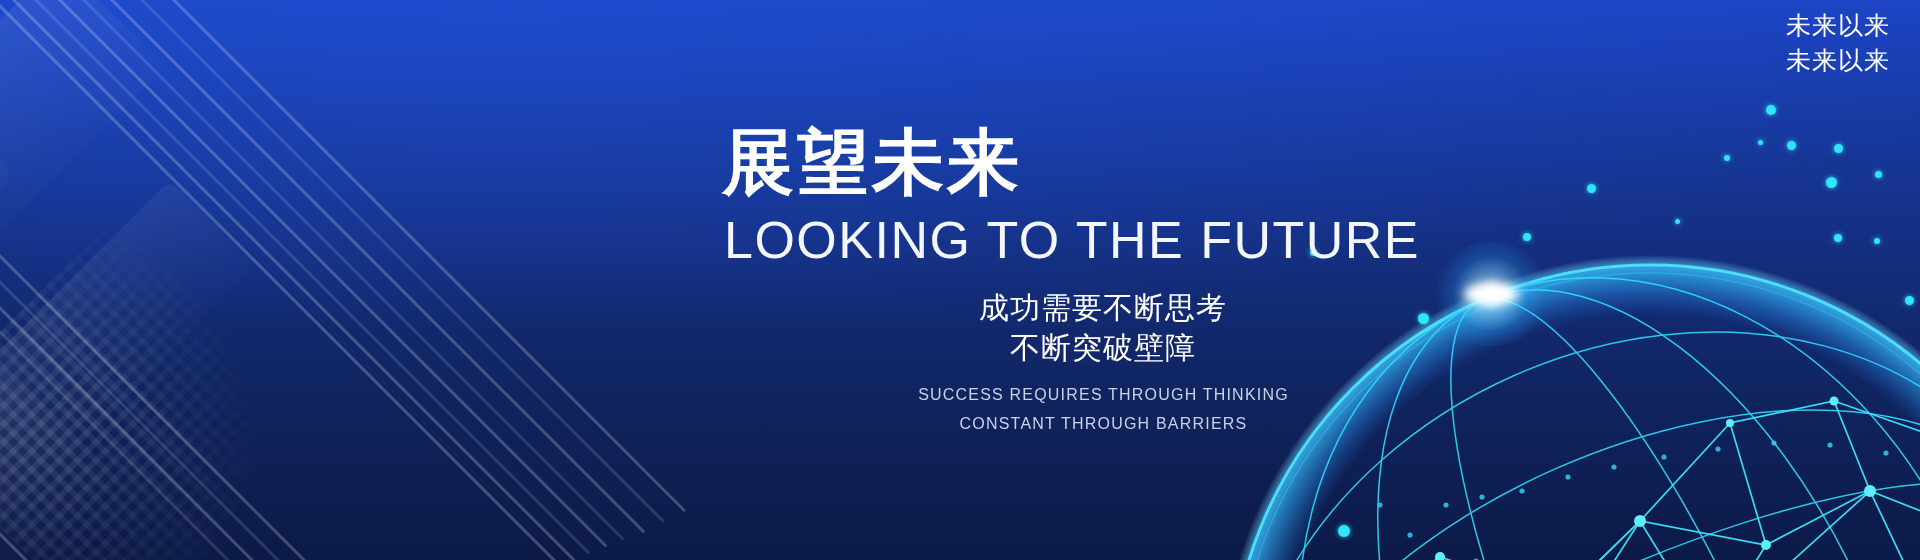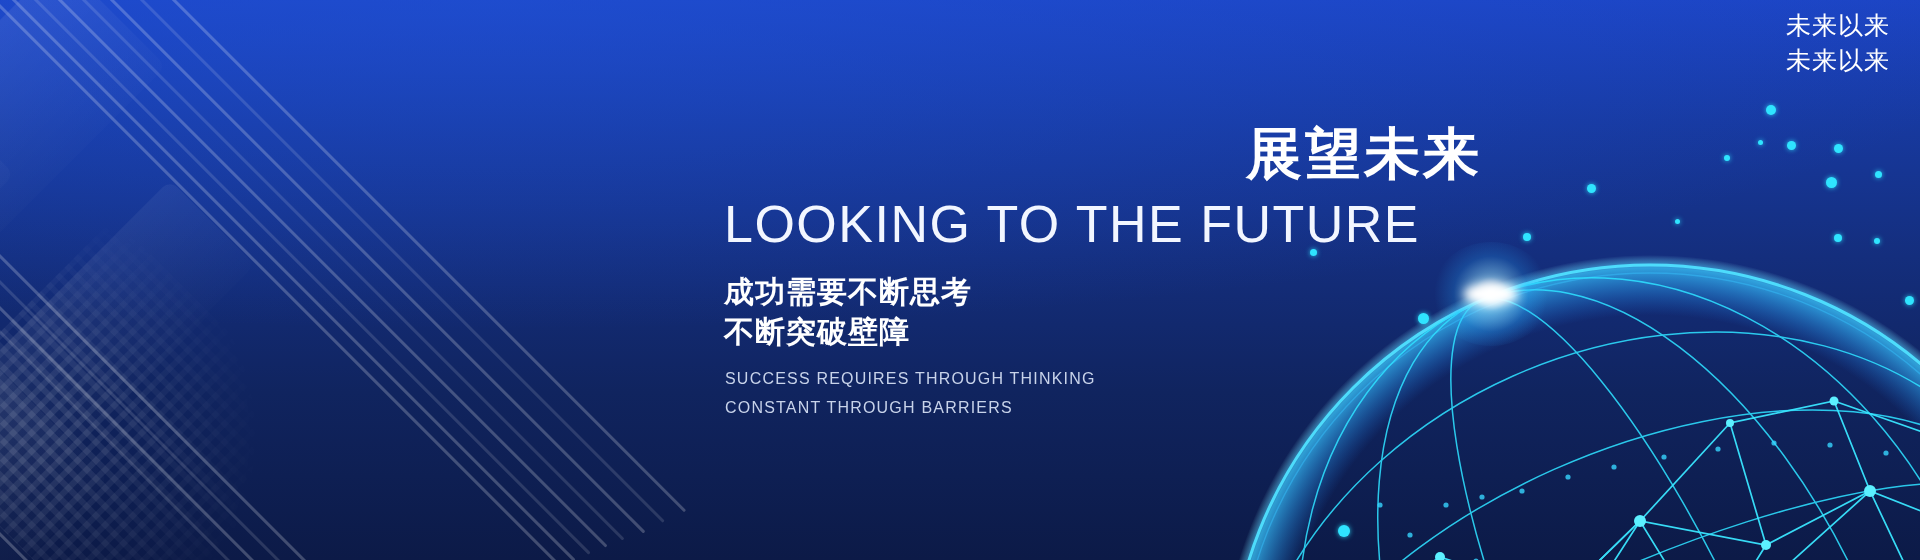--- a/index.html
+++ b/index.html
@@ -107,42 +107,41 @@
 
   
   #copy {
     position: absolute;
     left: 722px;
     top: 126px;
     width: 760px;
   }
   #headline-cn {
     margin: 0;
-    font-size: 56px;
+    font-size: 72px;
     line-height: 1;
     font-weight: 700;
     color: #ffffff;
     letter-spacing: 3px;
     white-space: nowrap;
-    text-align: right;
   }
   #headline-en {
     margin: 16px 0 0 2px;
     font-size: 52px;
     line-height: 1;
     font-weight: 300;
     color: #f2f6ff;
     letter-spacing: 1.5px;
     white-space: nowrap;
   }
   #sub-cn {
     margin: 22px 0 0 2px;
     font-size: 30px;
     line-height: 1.32;
-    font-weight: 700;
+    font-weight: 400;
     color: #ffffff;
     letter-spacing: 1px;
   }
   #sub-en {
     margin: 14px 0 0 3px;
     font-size: 16px;
     line-height: 1.8;
     font-weight: 400;
     color: #c8d3ea;
     letter-spacing: 1.2px;
@@ -151,21 +150,21 @@
     position: absolute;
     right: 30px;
     top: 8px;
     text-align: right;
     font-size: 25px;
     line-height: 1.38;
     font-weight: 500;
     color: #ffffff;
     letter-spacing: 1px;
   }
-  .ln { display: block; }
+  .ln { display: block; text-align: center; }
 </style>
 </head>
 <body>
 
 <div id="banner">
 
   <div id="left-art" class="deco-layer">
     <div class="band" style="left:-120px; top:40px;  width:190px; height:470px;  opacity:.55;"></div>
     <div class="band" style="left:60px;   top:-40px; width:150px; height:560px;  opacity:.40;"></div>
 

